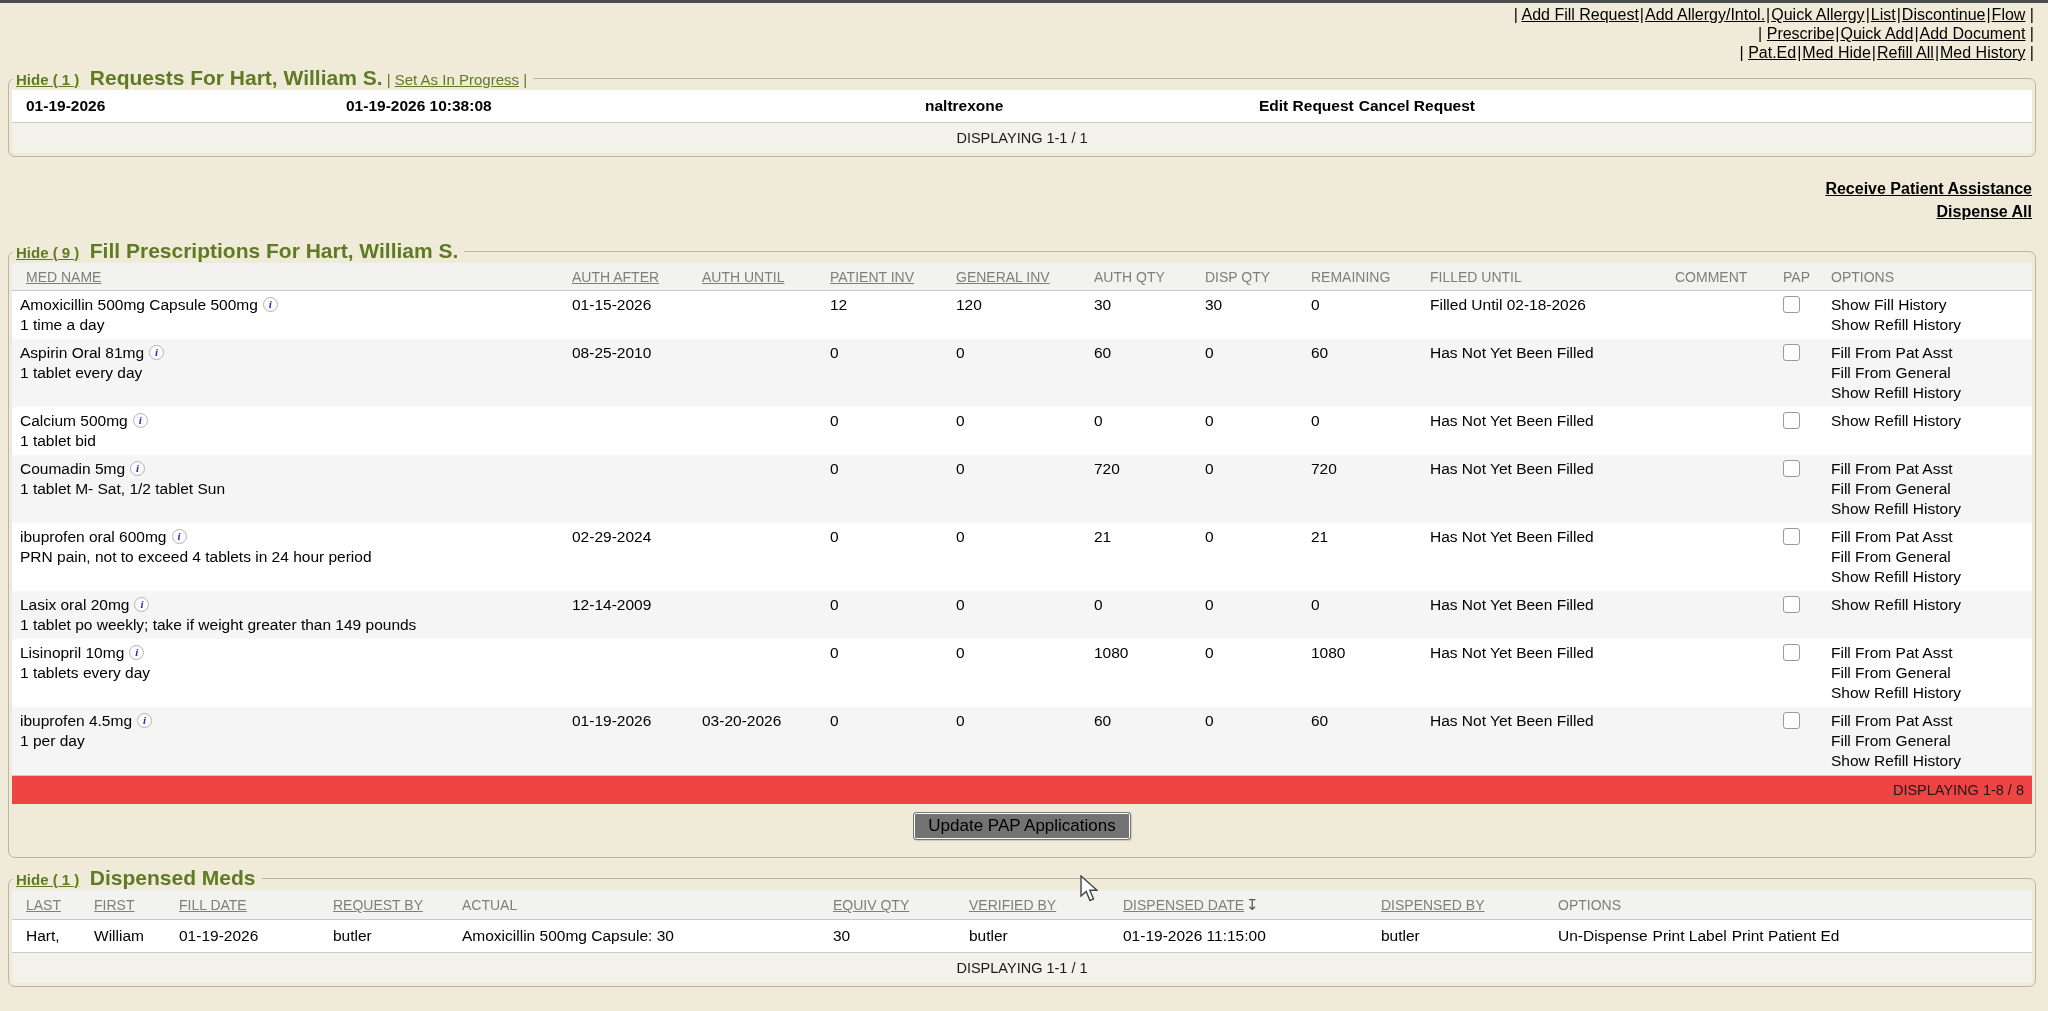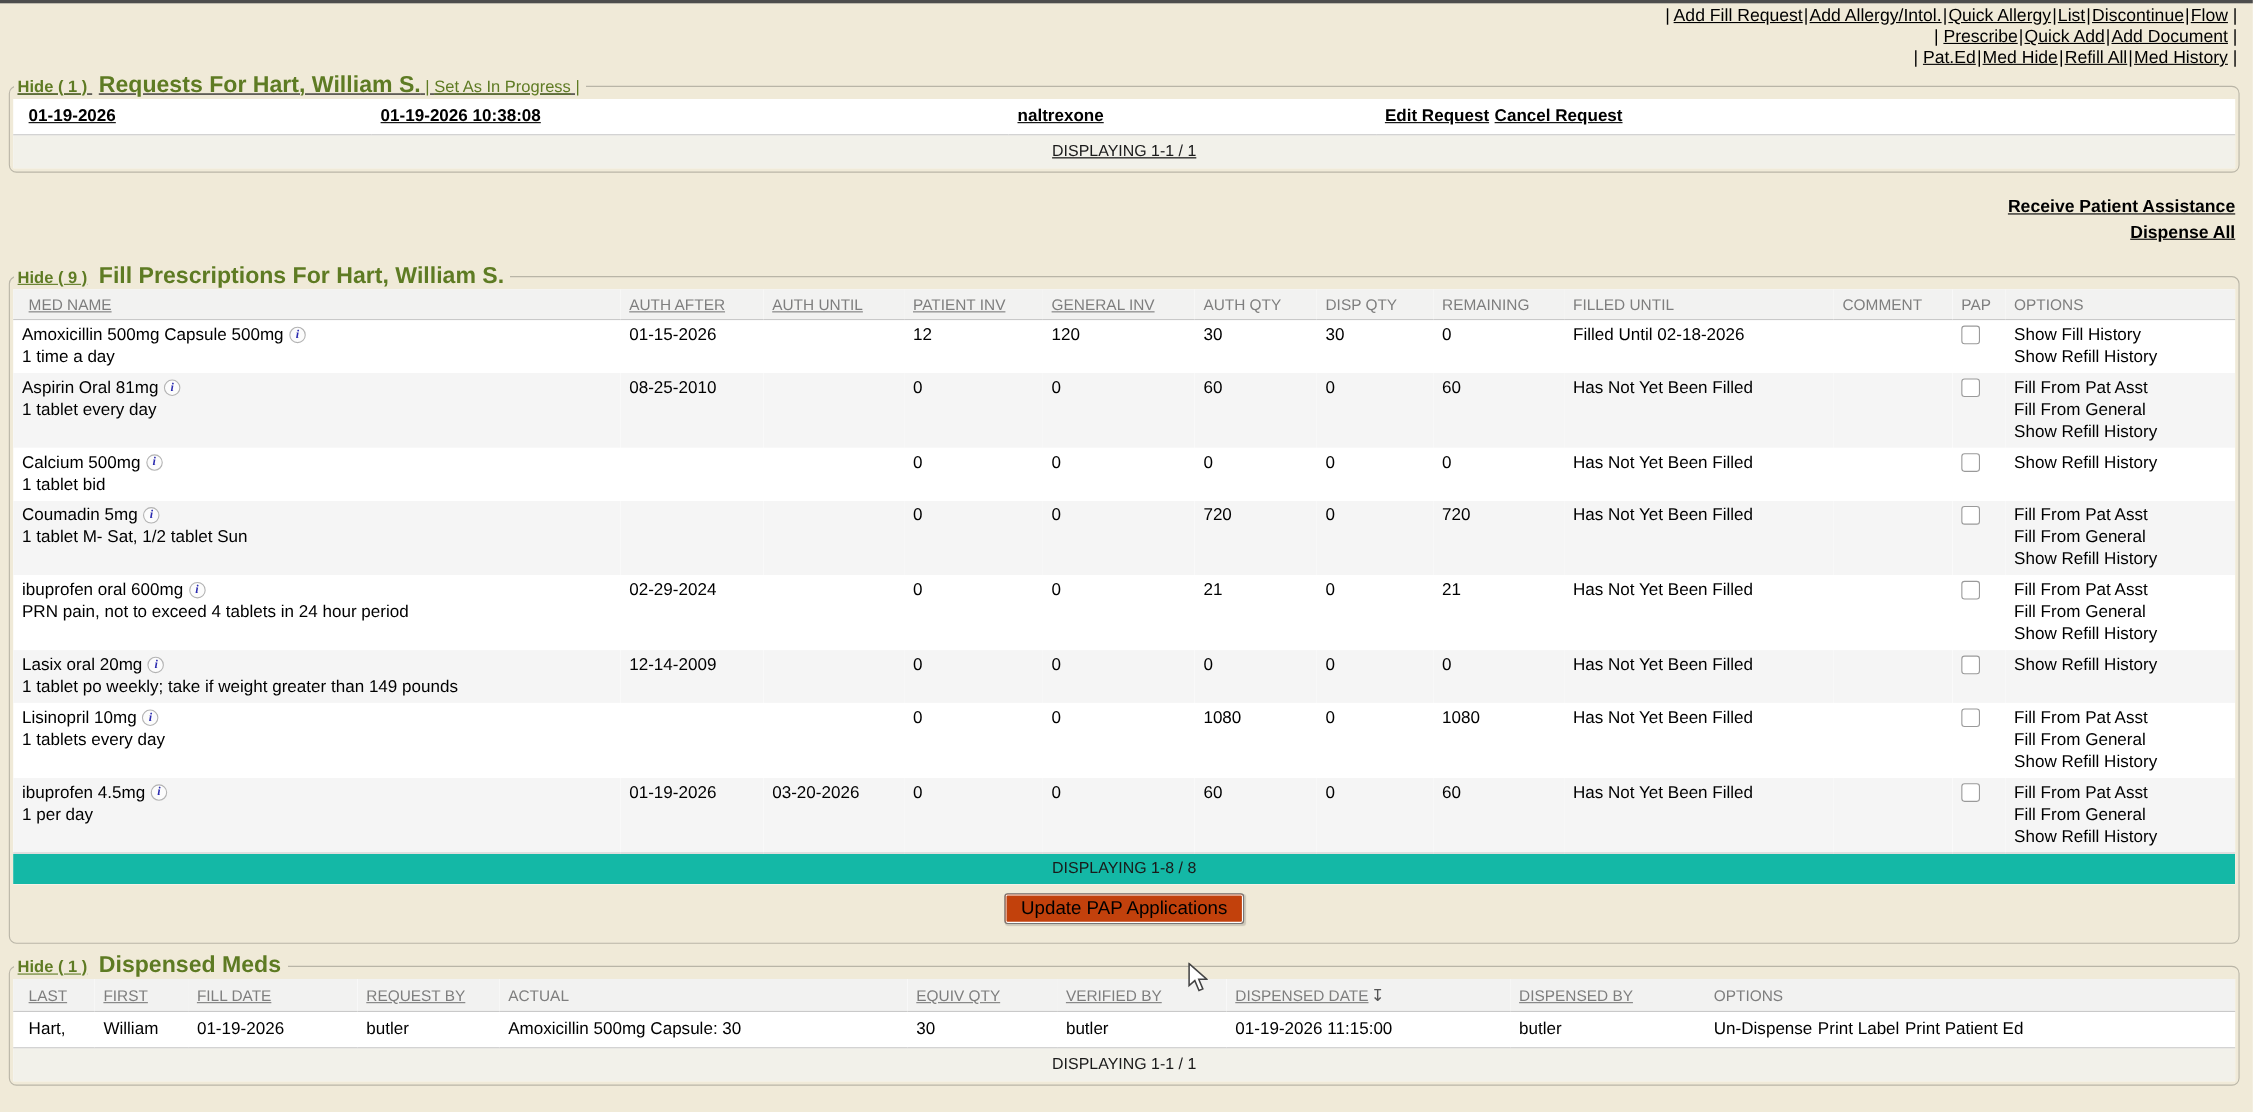--- a/index.html
+++ b/index.html
@@ -39,21 +39,21 @@
     padding:6px 8px 5px 8px; background:#f2f2f1; border-bottom:1px solid #c9c9c9;
     white-space:nowrap; overflow:hidden;
   }
   th:first-child, td:first-child { padding-left:14px; }
   th .sortable { text-decoration:underline; cursor:pointer; }
   td { font-size:15.5px; vertical-align:top; padding:6px 8px; line-height:20px; overflow:hidden; }
   .displaying td {
     text-align:center; border-top:1px solid #c9c9c9; font-size:14.5px; color:#1a1a1a;
     padding:5px 8px; background:#f2f1ea;
   }
-  .fill-table .displaying td { background:#14b8a6; }
+  .fill-table .displaying td { background:#ef4444;text-align:right; }
   
   .req-row td { font-weight:bold; }
   
   .fill-table td { padding:4px 8px; }
   .fill-table tr.alt td { background:#f5f5f5; }
   .sig { font-weight:normal; }
   .opt-stack span { display:block; cursor:pointer; }
   .opt-inline span { margin-right:5px; cursor:pointer; }
   
   .info-icon {
@@ -70,21 +70,21 @@
   }
   .sort-icon { color:#555; font-size:15px; margin-left:2px; text-decoration:none; display:inline-block; }
   
   .actions { text-align:right; padding:20px 16px 0 0; font-size:16px; line-height:23px; }
   .actions a { display:block; color:#000; font-weight:bold; text-decoration:underline; cursor:pointer;padding-left:32px; }
   
   .button-row { text-align:center; padding:8px 0 14px 0; }
   .pap-button {
     font-family:"Liberation Sans", sans-serif; font-size:17px;
     padding:3px 14px; color:#000;
-    background:#c2410c; border:1px solid #777; border-radius:3px;
+    background:#737373; border:1px solid #777; border-radius:3px;
     box-shadow:inset 0 0 0 1px #fdfdfd, 1px 1px 1px rgba(0,0,0,0.15);
     cursor:pointer;
   }
   
   .cursor { position:absolute; left:1080px; top:872px; width:18px; height:27px; pointer-events:none; }
 </style>
 </head>
 <body>
 
 <div class="topnav">
@@ -92,21 +92,21 @@
     <a>Add Fill Request</a><a>Add Allergy/Intol.</a><a>Quick Allergy</a><a>List</a><a>Discontinue</a><a>Flow</a>
   </div>
   <div class="navline">
     <a>Prescribe</a><a>Quick Add</a><a>Add Document</a>
   </div>
   <div class="navline">
     <a>Pat.Ed</a><a>Med Hide</a><a>Refill All</a><a>Med History</a>
   </div>
 </div>
 
-<fieldset style="margin-top:4px;text-decoration:underline;">
+<fieldset style="margin-top:4px;">
   <legend>
     <span class="hide-link">Hide ( 1 )</span>
     <span class="section-title">Requests For Hart, William S.</span><span class="legend-extra"><a>Set As In Progress</a></span>
   </legend>
   <table class="req-table">
     <colgroup>
         <col style="width:326px">
         <col style="width:579px">
         <col style="width:334px">
         <col>

